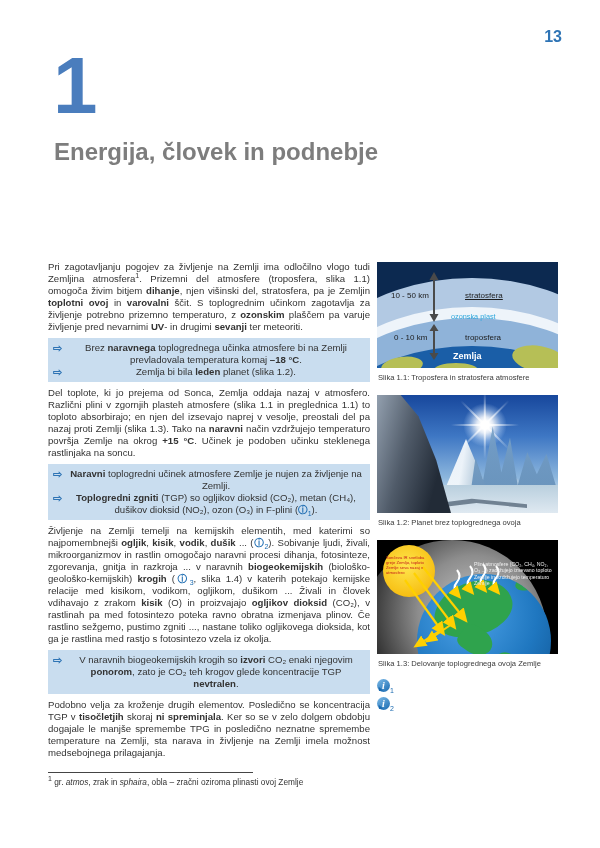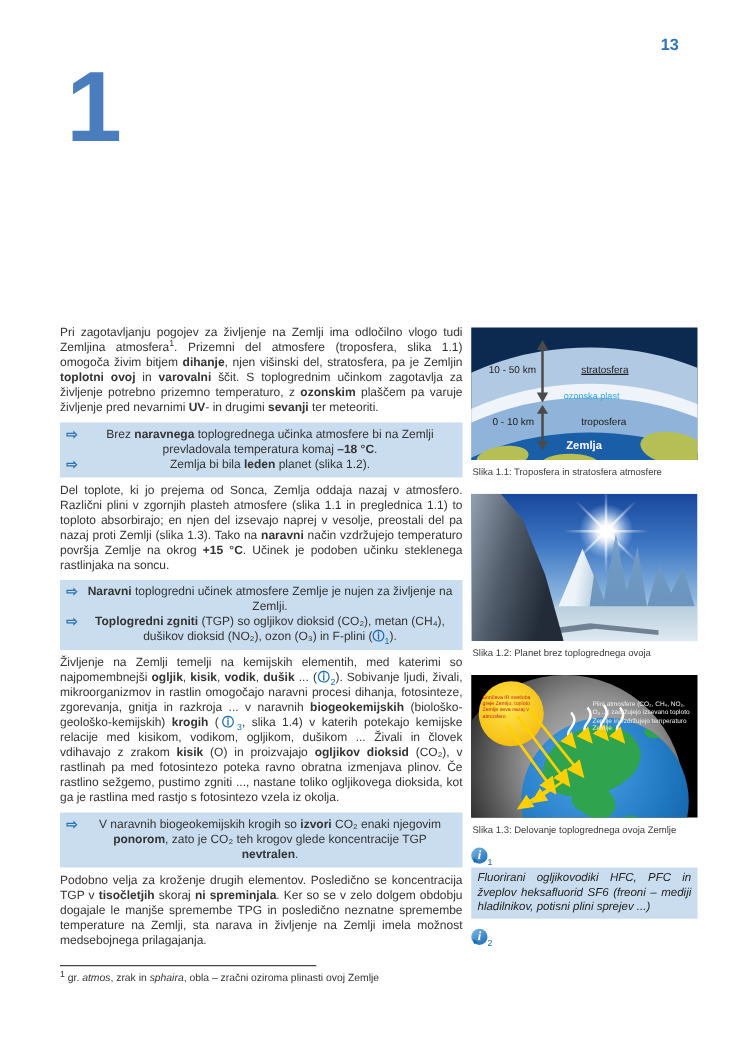--- a/index.html
+++ b/index.html
@@ -1,19 +1,19 @@
 <!DOCTYPE html>
 <html><head>
 <meta charset="utf-8">
 <style>
   html,body{margin:0;padding:0;background:#e8e8e8;}
   .page{position:relative;width:600px;height:848px;background:#ffffff;margin:0 auto;
         font-family:"Liberation Sans",sans-serif;color:#333;overflow:hidden;}
 
-  .page-number{position:absolute;top:28px;right:57px;font-size:13px;font-weight:bold;color:#2e74b5;}
+  .page-number{position:absolute;top:28px;right:38px;font-size:16px;font-weight:bold;color:#2e74b5;}
 
   .chapter-number{position:absolute;left:53px;top:46px;font-size:80px;font-weight:bold;
                   color:#4a7dbd;line-height:1;}
   .chapter-title{position:absolute;left:54px;top:138px;margin:0;font-size:24px;font-weight:bold;color:#7d7d7d;}
 
   
   .col-left{position:absolute;left:48px;top:261px;width:322px;font-size:9.6px;line-height:12px;text-align:justify;}
   p.body{margin:0 0 5px 0;}
   .callout{background:#c9ddef;padding:4px 6px 4px 5px;margin:0 0 5px 0;}
   .c-item{display:flex;}
@@ -108,20 +108,21 @@
   .info-box{background:#c9ddef;padding:3px 5px;font-size:9.2px;line-height:11.5px;
         text-align:justify;font-style:italic;margin:1px 0 6px 0;color:#222;}
 </style>
 </head>
 <body>
 
 <div class="page">
 
   <div class="page-number">13</div>
   <div class="chapter-number">1</div>
+  <h1 class="chapter-title">Energija, človek in podnebje</h1>
 
   <div class="col-left">
     <p class="body"><span>Pri zagotavljanju pogojev za življenje na Zemlji ima odločilno vlogo tudi Zemljina atmosfera</span><span class="rs">1</span><span>. Prizemni del atmosfere (troposfera, slika 1.1) omogoča živim bitjem </span><span class="rb">dihanje</span><span>, njen višinski del, stratosfera, pa je Zemljin </span><span class="rb">toplotni ovoj</span><span> in </span><span class="rb">varovalni</span><span> ščit. S toplogrednim učinkom zagotavlja za življenje potrebno prizemno temperaturo, z </span><span class="rb">ozonskim</span><span> plaščem pa varuje življenje pred nevarnimi </span><span class="rb">UV</span><span>- in drugimi </span><span class="rb">sevanji</span><span> ter meteoriti.</span></p>
 
     <div class="callout">
       <div class="c-item">
         <span class="c-arrow">⇨</span>
         <div class="c-text"><span>Brez </span><span class="rb">naravnega</span><span> toplogrednega učinka atmosfere bi na Zemlji prevladovala temperatura komaj </span><span class="rb">–18 °C</span><span>.</span></div>
       </div>
       <div class="c-item">
@@ -233,20 +234,19 @@
         <path d="M119 26 q5 6 0 12 q-5 6 0 12" fill="none" stroke="#ffffff" stroke-width="2" marker-end="url(#ah)"></path>
       </svg>
       <div class="sun3-text">Sončeva IR svetloba greje Zemljo, toploto Zemlje seva nazaj v atmosfero</div>
       <div class="f3-note">Plini atmosfere (CO₂, CH₄, NO₂, O₃ ...) zadržujejo izsevano toploto Zemlje in vzdržujejo temperaturo Zemlje</div>
     </div>
     <div class="caption last">Slika 1.3: Delovanje toplogrednega ovoja Zemlje</div>
 
     <div class="info-row">
       <span class="info-icon">i</span><span class="info-sub">1</span>
     </div>
-    <div class="info-box"><span class="ri">Fluorirani ogljikovodiki HFC, PFC in žveplov heksafluorid SF6 (freoni – mediji hladilnikov, potisni plini sprejev ...)</span></div>
 
     <div class="info-row">
       <span class="info-icon">i</span><span class="info-sub">2</span>
     </div>
 
   </div>
 </div>
 
 </body></html>

